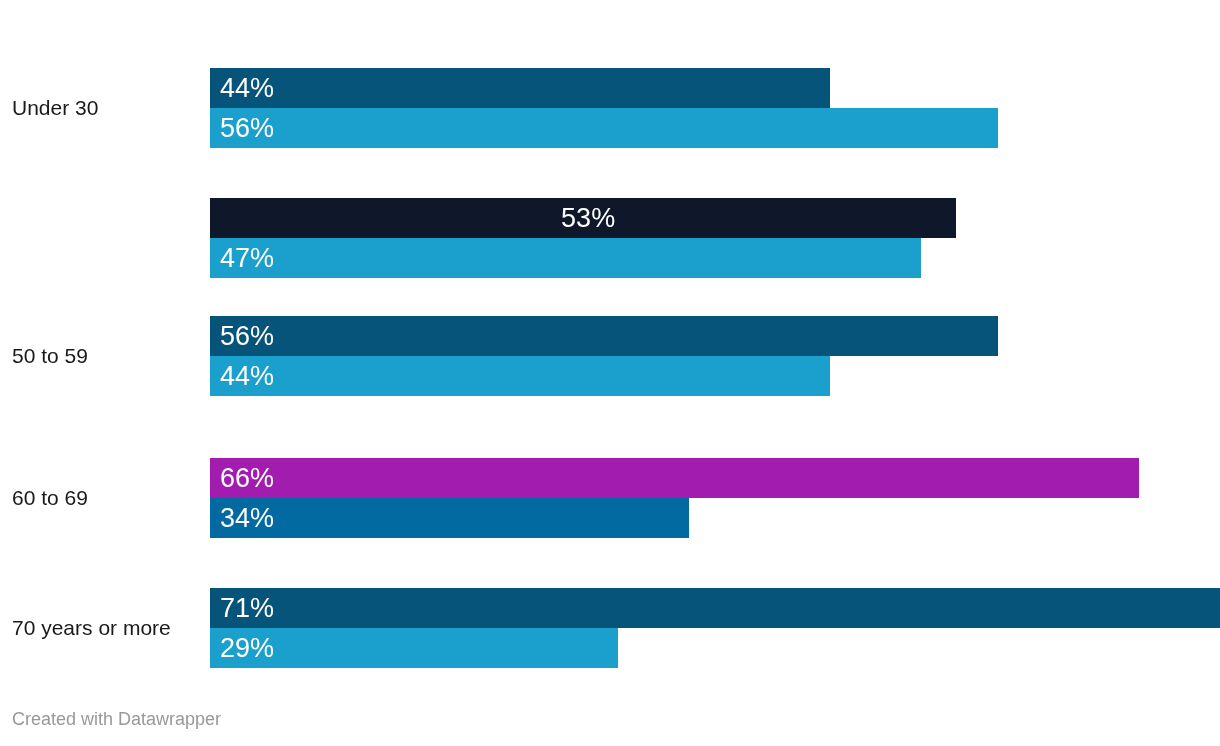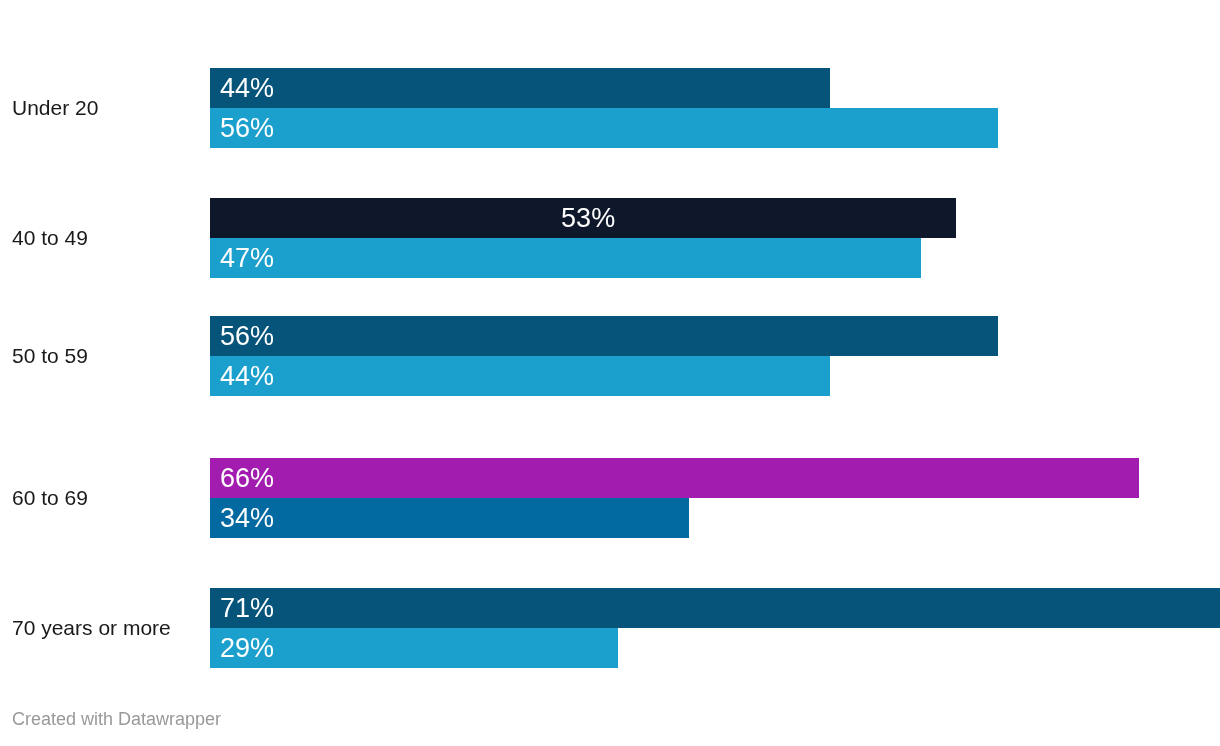--- a/index.html
+++ b/index.html
@@ -102,30 +102,29 @@
   }
 </style>
 </head>
 <body>
 
 <div id="chart-root">
 
 
   <div class="plot" id="plot">
       <div class="group" style="top: 68px;">
-        <div class="cat-label">Under 20</div>
+        <div class="cat-label">Under 30</div>
         <div class="bar bar-yes" style="background: rgb(7, 84, 122); width: 619.52px;">
           <span class="bar-value">44%</span>
         </div>
         <div class="bar bar-no" style="background: rgb(27, 159, 204); width: 788.48px;">
           <span class="bar-value">56%</span>
         </div>
       </div>
       <div class="group" style="top: 198px;">
-        <div class="cat-label">40 to 49</div>
         <div class="bar bar-yes" style="background: #0f172a; width: 746.24px; justify-content: center;">
           <span class="bar-value">53%</span>
         </div>
         <div class="bar bar-no" style="background: rgb(27, 159, 204); width: 711px;">
           <span class="bar-value">47%</span>
         </div>
       </div>
       <div class="group" style="top: 316px;">
         <div class="cat-label">50 to 59</div>
         <div class="bar bar-yes" style="background: rgb(7, 84, 122); width: 788.48px;">

